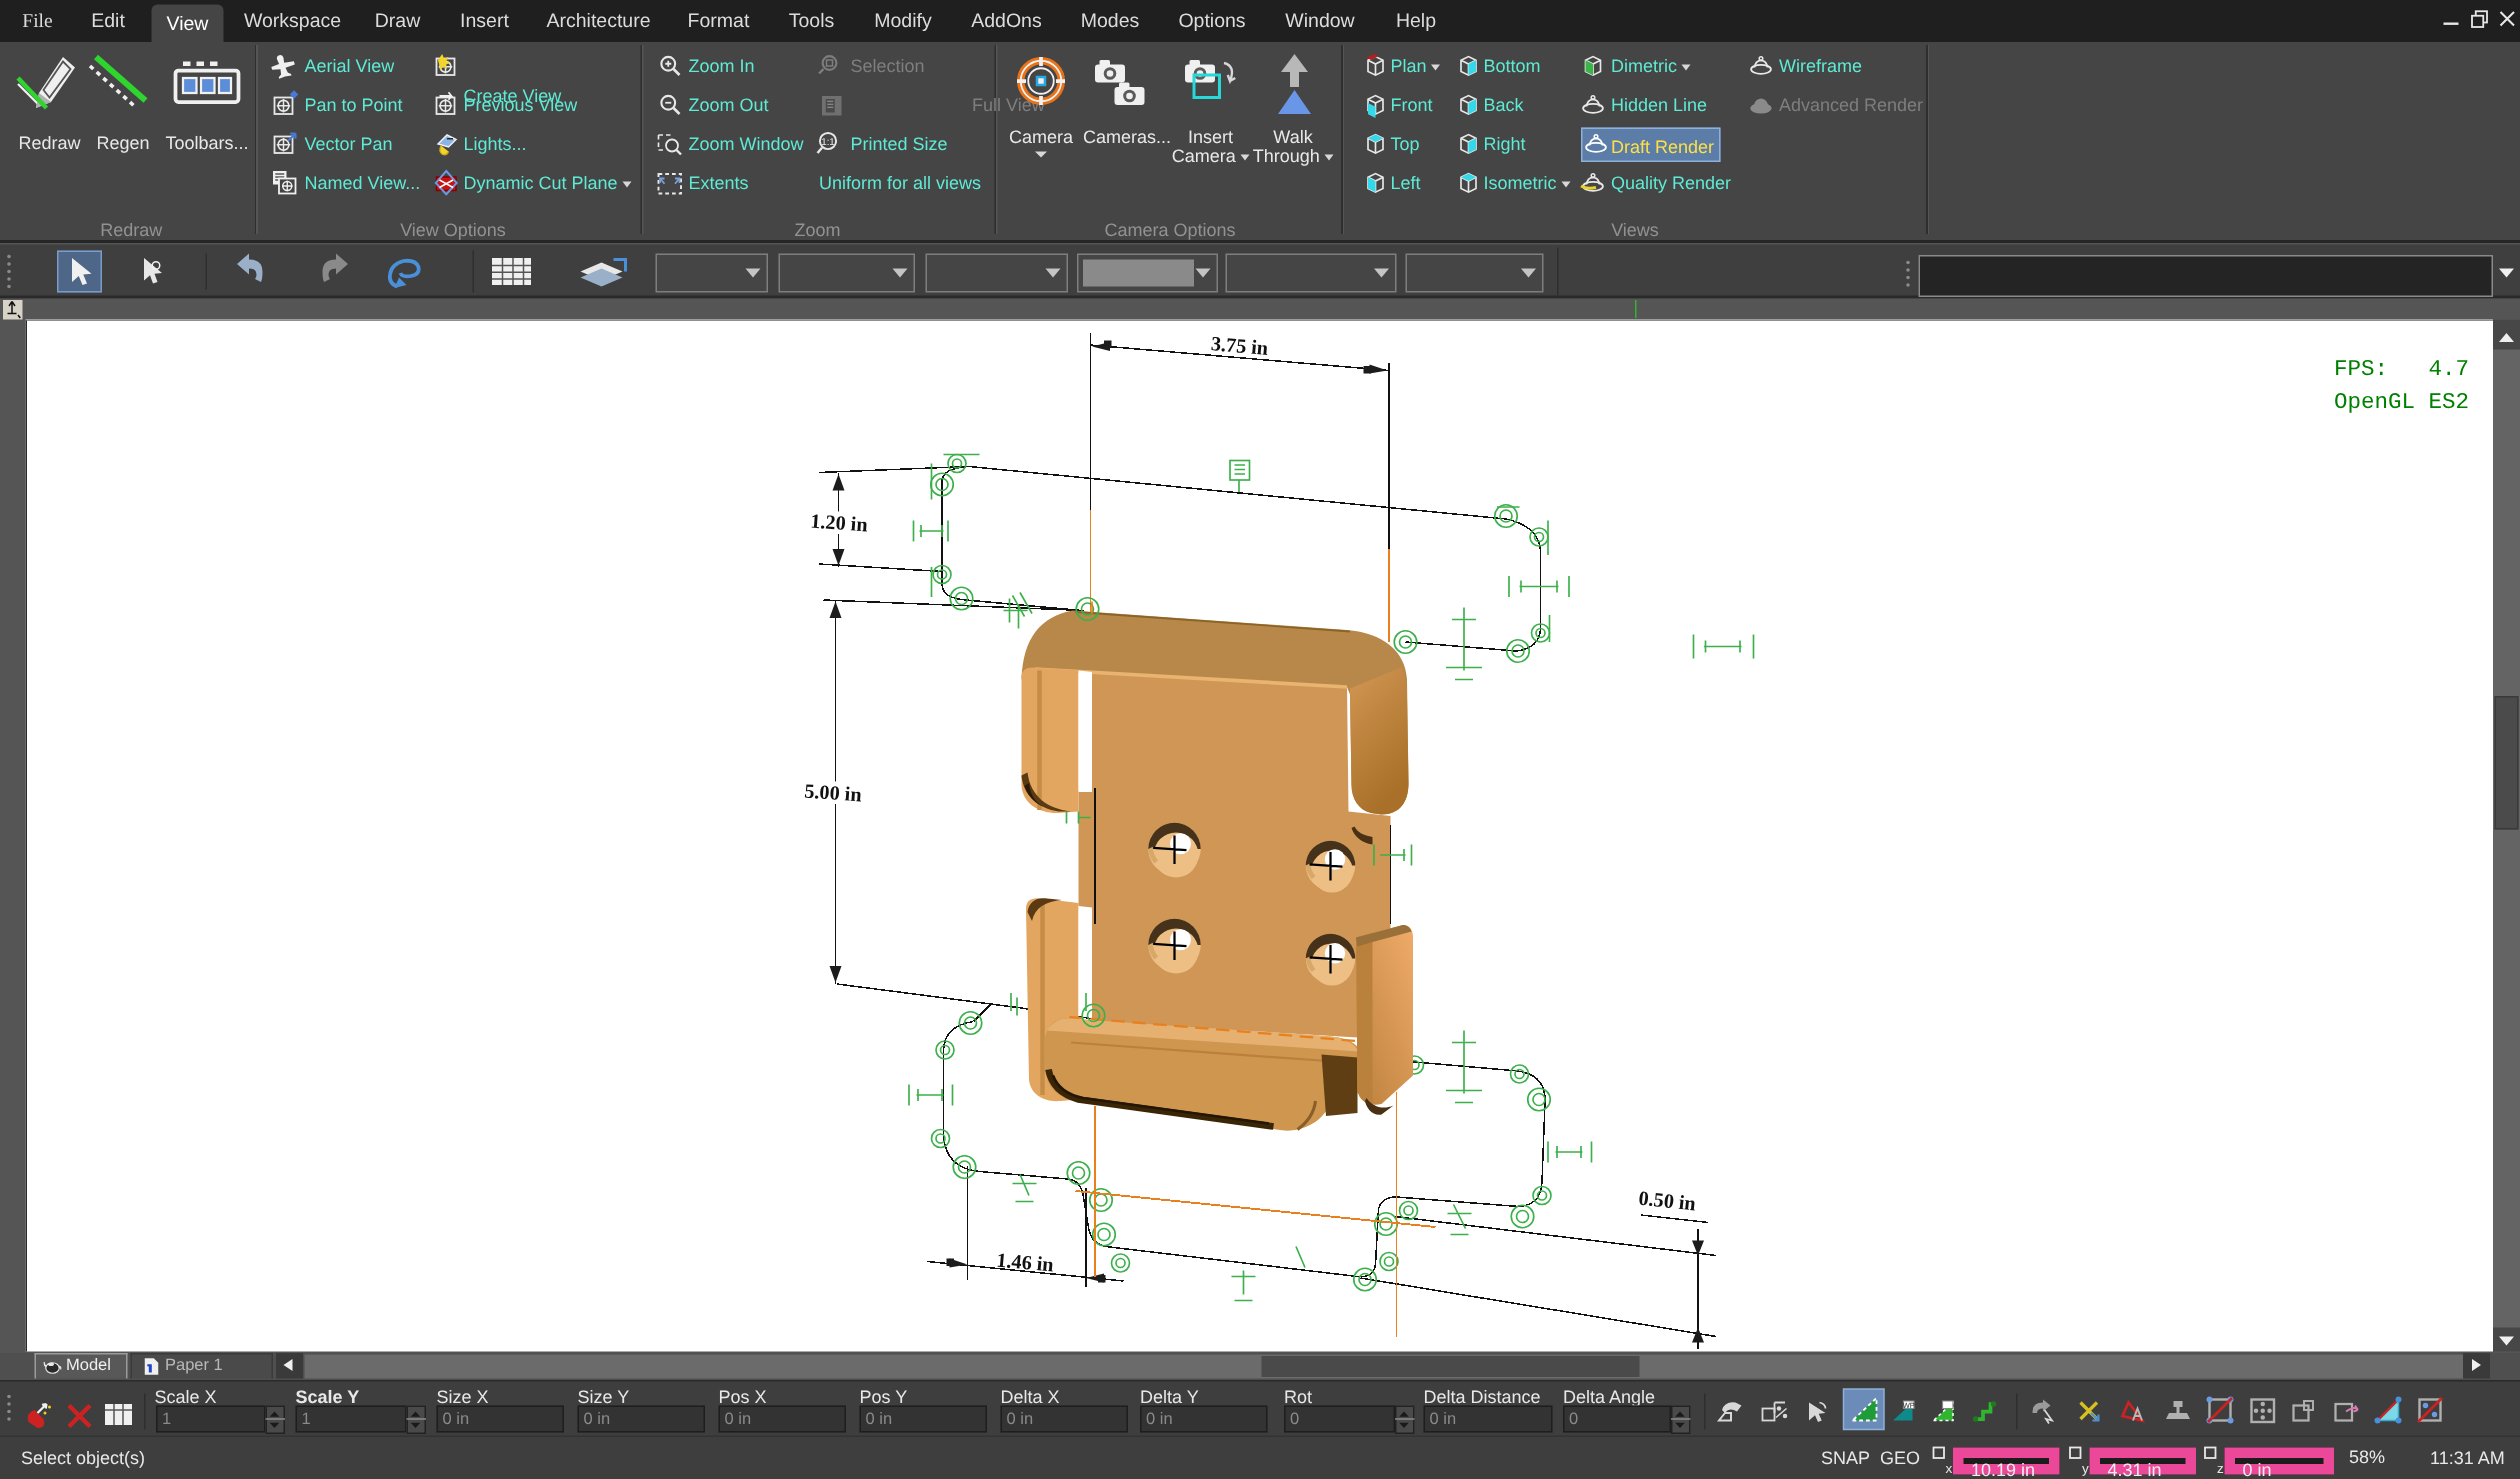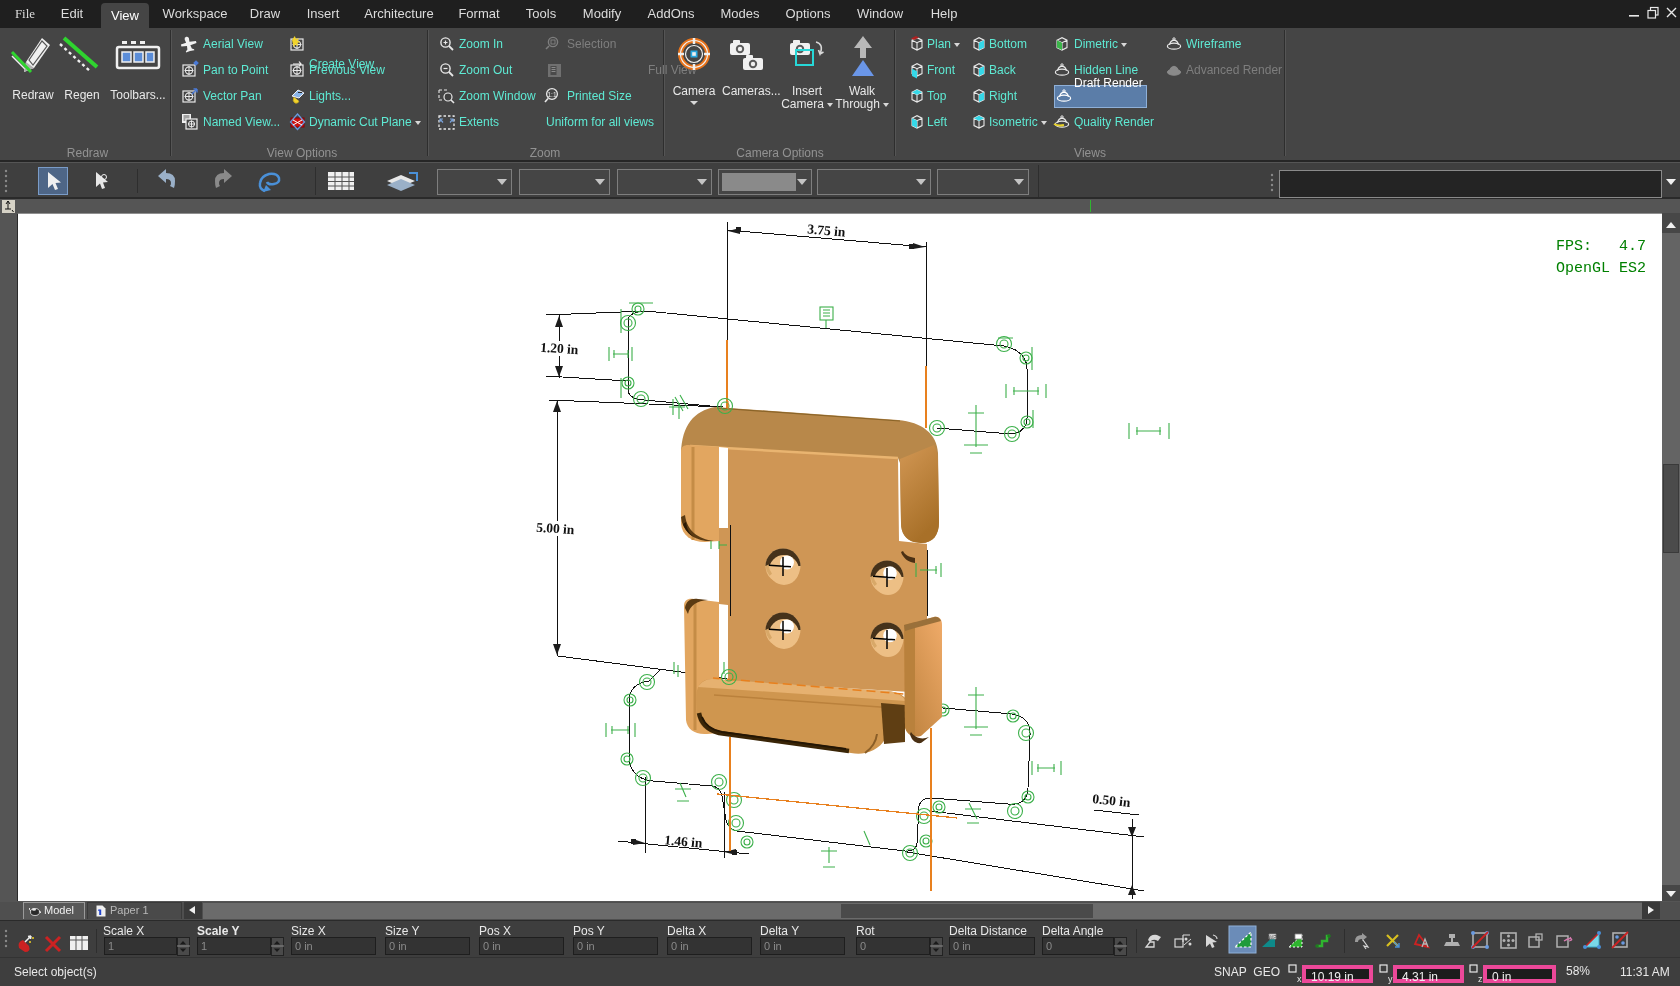--- a/index.html
+++ b/index.html
@@ -33,21 +33,21 @@
   .tri { position:absolute; width:0; height:0; }
   
   #tabrow { position:absolute; left:0; top:902px; width:1680px; height:18px; background:#4f4f4f; }
   
   #inspector { position:absolute; left:0; top:920px; width:1680px; height:37px; background:#3e3e3e; border-top:1px solid #2a2a2a; }
   .ilabel { position:absolute; top:3px; color:#e8e8e8; font-size:12px; white-space:nowrap; }
   .ifield { position:absolute; top:16px; height:18px; background:#333; border:1px solid #1e1e1e; color:#8a8a8a; font-size:11px; line-height:16px; padding-left:3px; }
   .spin { position:absolute; top:16px; width:13px; height:19px; background:#4a4a4a; border:1px solid #222; }
   
   #status { position:absolute; left:0; top:957px; width:1680px; height:29px; background:#3e3e3e; border-top:1px solid #333; color:#e8e8e8; font-size:12px; }
-  .sfield { position:absolute; top:7px; height:18px; background:#1c1c1c; border:4px solid #ec4899; color:#eee; font-size:12px; line-height:16px; padding-left:5px; }
+  .sfield { position:absolute; top:7px; height:18px; background:#1c1c1c; border:7px solid #ec4899; color:#eee; font-size:12px; line-height:16px; padding-left:5px; }
 </style>
 </head>
 <body>
 <div id="page">
 
 <div id="menubar">
   <div class="mi" style="left:8px; width:34px;font-family:Liberation Serif, serif;">File</div>
   <div class="mi" style="left:55px; width:34px;">Edit</div>
   <div id="viewtab">View</div>
   <div class="mi" style="left:160px; width:70px;">Workspace</div>
@@ -112,21 +112,21 @@
   <div class="rtxt" style="left:927px; top:8px;">Plan<span class="darr"></span></div>
   <div class="rtxt" style="left:927px; top:34px;">Front</div>
   <div class="rtxt" style="left:927px; top:60px;">Top</div>
   <div class="rtxt" style="left:927px; top:86px;">Left</div>
   <div class="rtxt" style="left:989px; top:8px;">Bottom</div>
   <div class="rtxt" style="left:989px; top:34px;">Back</div>
   <div class="rtxt" style="left:989px; top:60px;">Right</div>
   <div class="rtxt" style="left:989px; top:86px;">Isometric<span class="darr"></span></div>
   <div class="rtxt" style="left:1074px; top:8px;">Dimetric<span class="darr"></span></div>
   <div class="rtxt" style="left:1074px; top:34px;">Hidden Line</div>
-  <div class="rtxt" style="left:1074px; top:47px; color:#ffffff;">Draft Render</div>
+  <div class="rtxt" style="left:1074px; top:62px; color:#fde047;">Draft Render</div>
   <div class="rtxt" style="left:1074px; top:86px;">Quality Render</div>
   <div class="rtxt" style="left:1186px; top:8px;">Wireframe</div>
   <div class="rtxt dis" style="left:1186px; top:34px;">Advanced Render</div>
   <svg class="abs" style="left:0; top:0;" width="1680" height="134" viewBox="0 0 1680 134">
     <defs>
       <g id="cube">
         <path d="M3,4.2 L8,1.7 L13,4.2 L13,11.6 L8,14.1 L3,11.6 Z M3,4.2 L8,6.7 L13,4.2 M8,6.7 L8,14.1" fill="none" stroke="#e8e8e8" stroke-width="1.1"></path>
       </g>
       <g id="hat">
         <ellipse cx="8" cy="10.2" rx="6.6" ry="3" fill="none" stroke-width="1.2"></ellipse>

